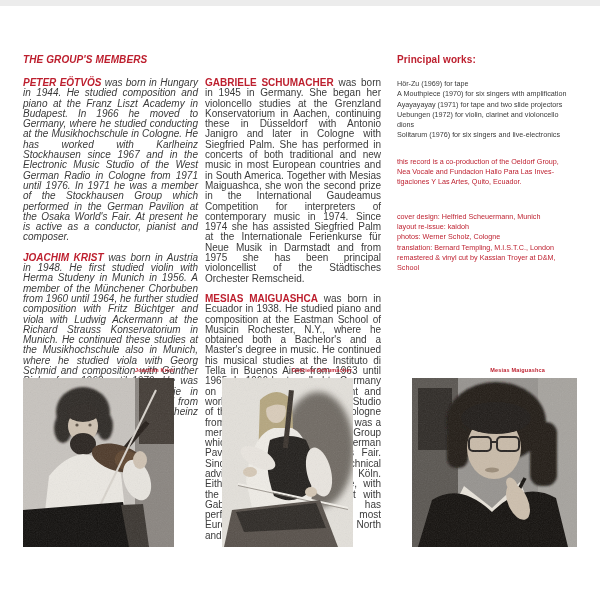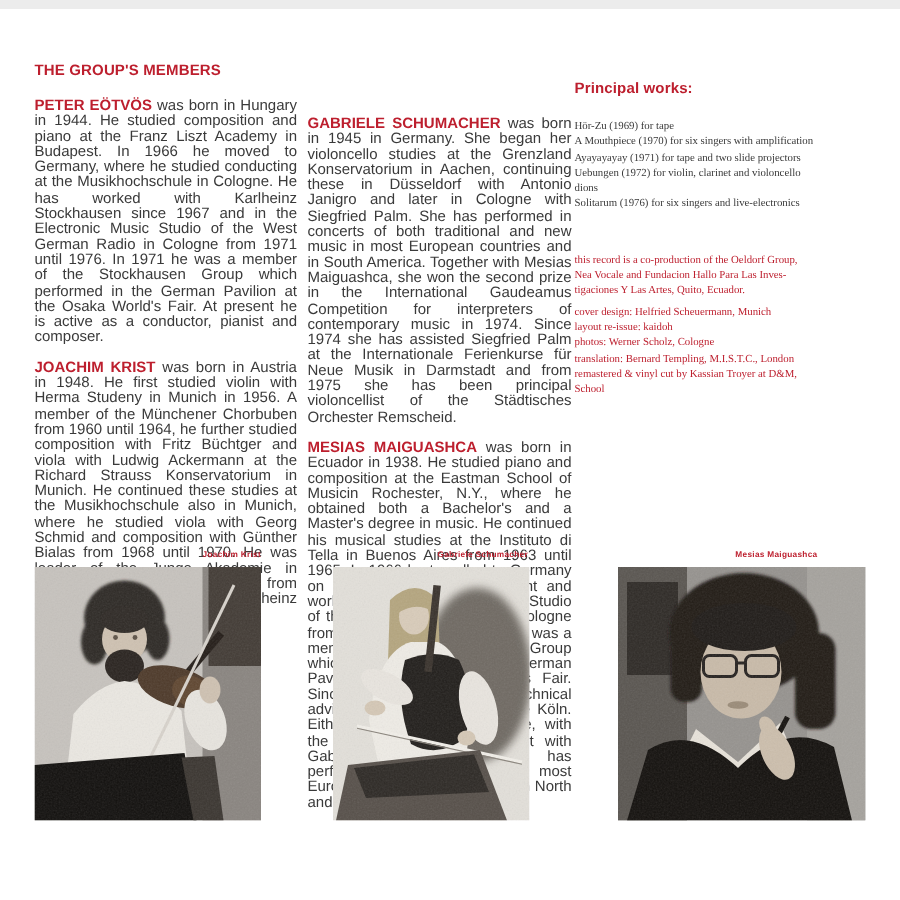--- a/index.html
+++ b/index.html
@@ -6,43 +6,43 @@
   html,body { margin:0; padding:0; }
   body {
     width:600px; height:600px; background:#ffffff;
     font-family:"Liberation Sans","DejaVu Sans",sans-serif;
     -webkit-font-smoothing:antialiased;
   }
   .page { position:relative; width:600px; height:600px; background:#fff; overflow:hidden; }
   .scan-edge { position:absolute; top:0; left:0; width:600px; height:6px; background:#ececec; }
 
   .col { position:absolute; }
-  .col1 { left:23px;  top:42px; width:175px; }
+  .col1 { left:23px;  top:54px; width:175px;font-style:italic; }
   .col2 { left:205px; top:78px; width:176px; }
-  .col3 { left:383px; top:54px; width:188px; }
+  .col3 { left:397px; top:54px; width:188px; }
 
   .red-head {
     margin:0 0 13px 0; color:var(--red);
     font-size:10px; font-weight:bold; letter-spacing:0.1px;
   }
   .bio {
     margin:0 0 10px 0; color:var(--body);
     font-size:10px; line-height:10.3px;
     text-align:justify; text-justify:inter-word;
   }
   .bio-name { color:var(--red); font-weight:bold; }
 
   .works { margin-top:14px; }
   .works-line, .red-line {
-    font-size:7.2px; line-height:10.3px; white-space:nowrap;font-family:Liberation Serif, serif;
+    font-size:7.2px; line-height:10.3px; white-space:nowrap;
   }
   .works-line { color:var(--body); }
   .red-line { color:var(--red); }
-  .note-block { margin-top:4px; }
-  .note-block.first { margin-top:27px; }
+  .note-block { margin-top:24px; }
+  .note-block.first { margin-top:16px; }
 
   .caption {
     position:absolute; top:367px;
     font-size:5.5px; font-weight:bold; letter-spacing:0.2px;
     color:var(--red); white-space:nowrap;
   }
   .cap1 { right:426px; } .cap2 { right:248px; } .cap3 { right:55px; }
 
   .photo { position:absolute; top:378px; }
   .photo svg { display:block; }

